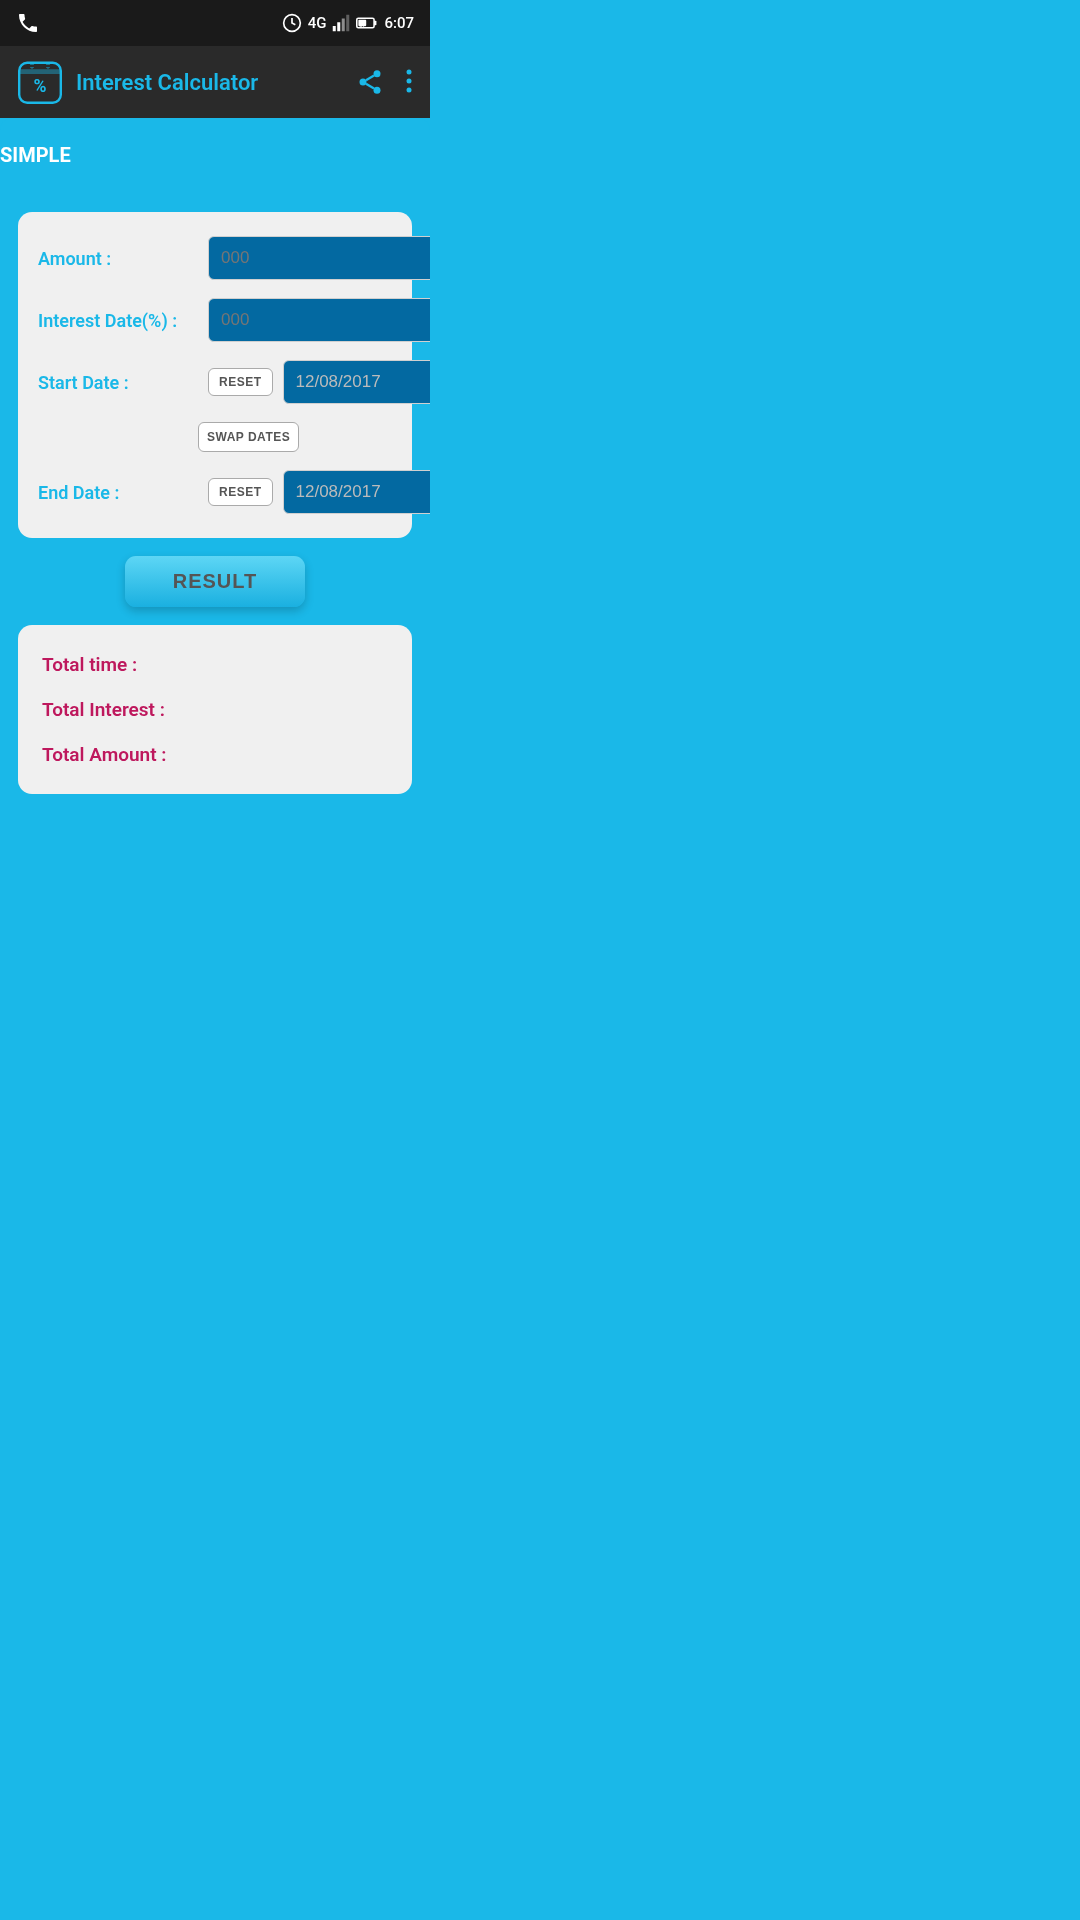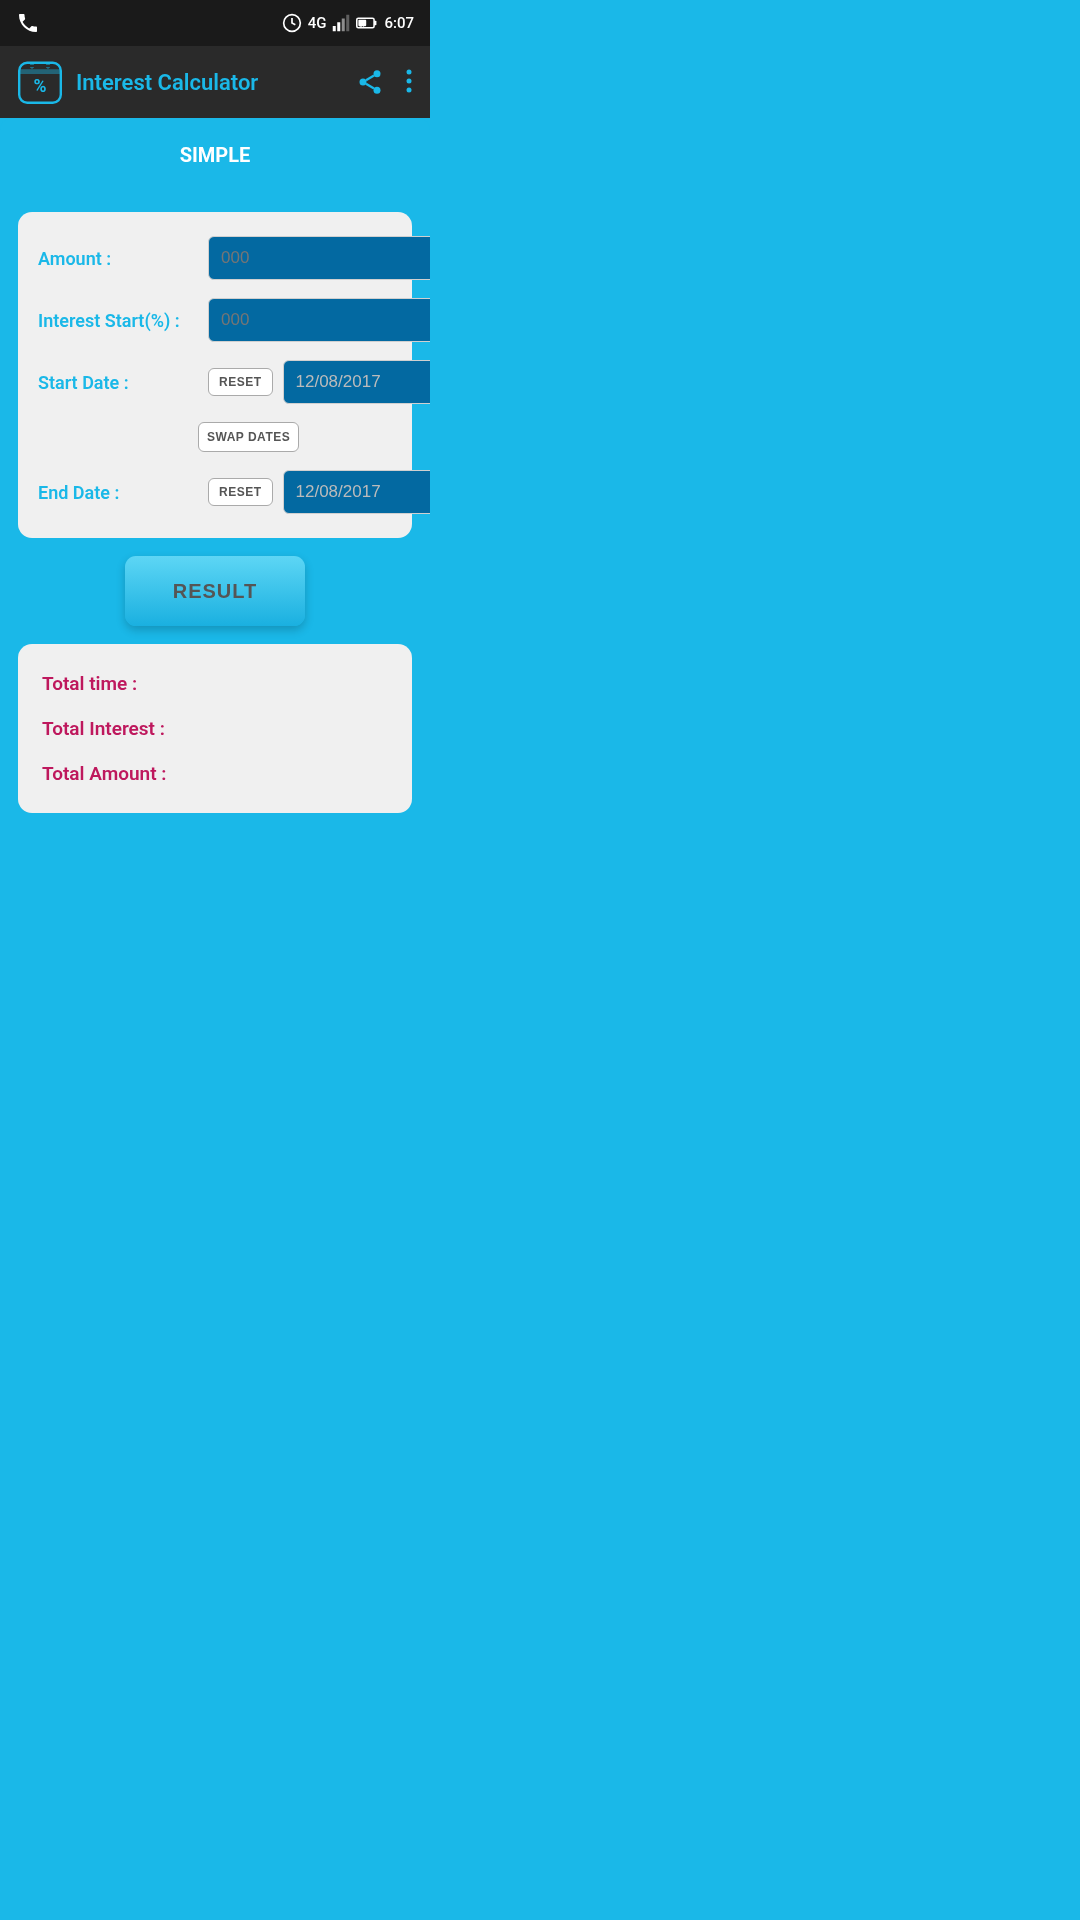--- a/index.html
+++ b/index.html
@@ -66,21 +66,21 @@
     
     .tabs-container {
       display: flex;
       height: 74px;
       background: #1ab8e8;
     }
     .tab {
       flex: 1;
       display: flex;
       align-items: center;
-      justify-content: center;
+      justify-content: flex-start;
       font-size: 20px;
       font-weight: 700;
       cursor: pointer;
       border-radius: 12px 12px 0 0;
     }
     .tab-simple {
       background: #1ab8e8;
       color: white;
       border-radius: 12px 12px 0 0;
     }
@@ -166,21 +166,21 @@
     
     .action-row {
       display: flex;
       gap: 16px;
       justify-content: center;
     }
 
     .action-btn {
       flex: 1;
       max-width: 180px;
-      height: 70px;
+      height: 51px;
       border: none;
       border-radius: 11px;
       font-size: 20px;
       font-weight: 700;
       color: #555;
       cursor: pointer;
       letter-spacing: 1px;
       background: linear-gradient(to bottom, #5dd6f5, #1ab0e0);
       box-shadow: 0 4px 10px rgba(0,0,0,0.2);
     }
@@ -278,21 +278,21 @@
 <div class="main-content">
 
   <div class="input-card">
 
     <div class="field-row">
       <span class="field-label">Amount :</span>
       <input class="field-input" type="text" placeholder="000" style="">
     </div>
 
     <div class="field-row">
-      <span class="field-label">Interest Start(%) :</span>
+      <span class="field-label">Interest Date(%) :</span>
       <input class="field-input" type="text" placeholder="000" style="">
     </div>
 
     <div class="field-row">
       <span class="field-label">Start Date :</span>
       <button class="reset-btn">RESET</button>
       <input class="field-input" type="text" value="12/08/2017" style="">
     </div>
 
     <div class="swap-row">

